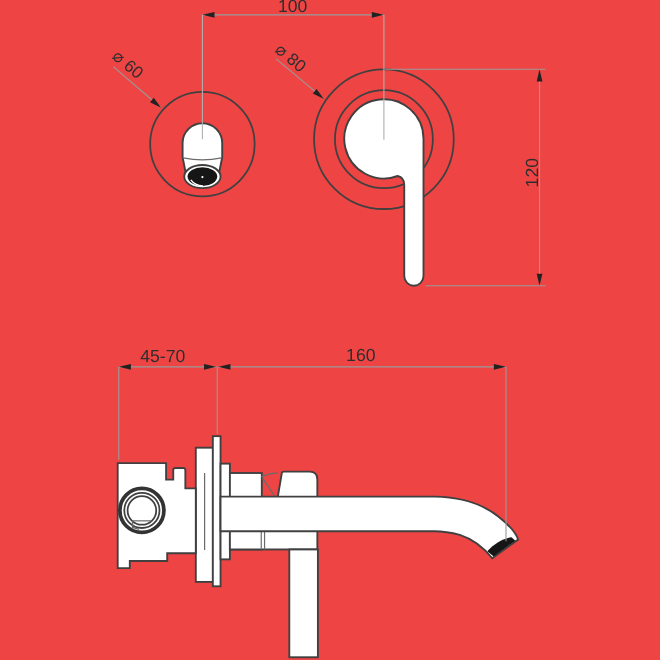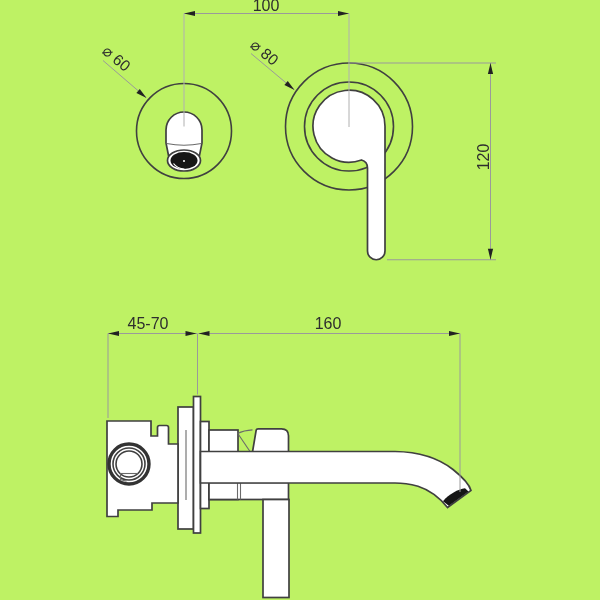--- a/index.html
+++ b/index.html
@@ -1,16 +1,16 @@
 <!DOCTYPE html>
 <html><head>
 <meta charset="utf-8">
 <style>
   html,body{margin:0;padding:0;background:#ffffff;}
-  .stage{width:600px;height:600px;background:#bef264;position:relative;overflow:hidden;}
+  .stage{width:600px;height:600px;background:#ef4444;position:relative;overflow:hidden;}
   svg{display:block;}
   text{font-family:"Liberation Sans","DejaVu Sans",sans-serif;fill:#2e2e2e;}
   .dim-text{font-size:16px;}
   .dia-text{font-size:15.5px;}
   .obj{stroke:#404040;stroke-width:1.7;fill:#ffffff;}
   .obj-open{stroke:#404040;stroke-width:1.6;fill:none;}
   .dimline{stroke:#9a9a9a;stroke-width:1;fill:none;}
   .centerline{stroke:#b0b0b0;stroke-width:1;fill:none;}
   .seam{stroke:#6a6a6a;stroke-width:1.1;fill:none;}
   .arrow{fill:#222222;stroke:none;}

